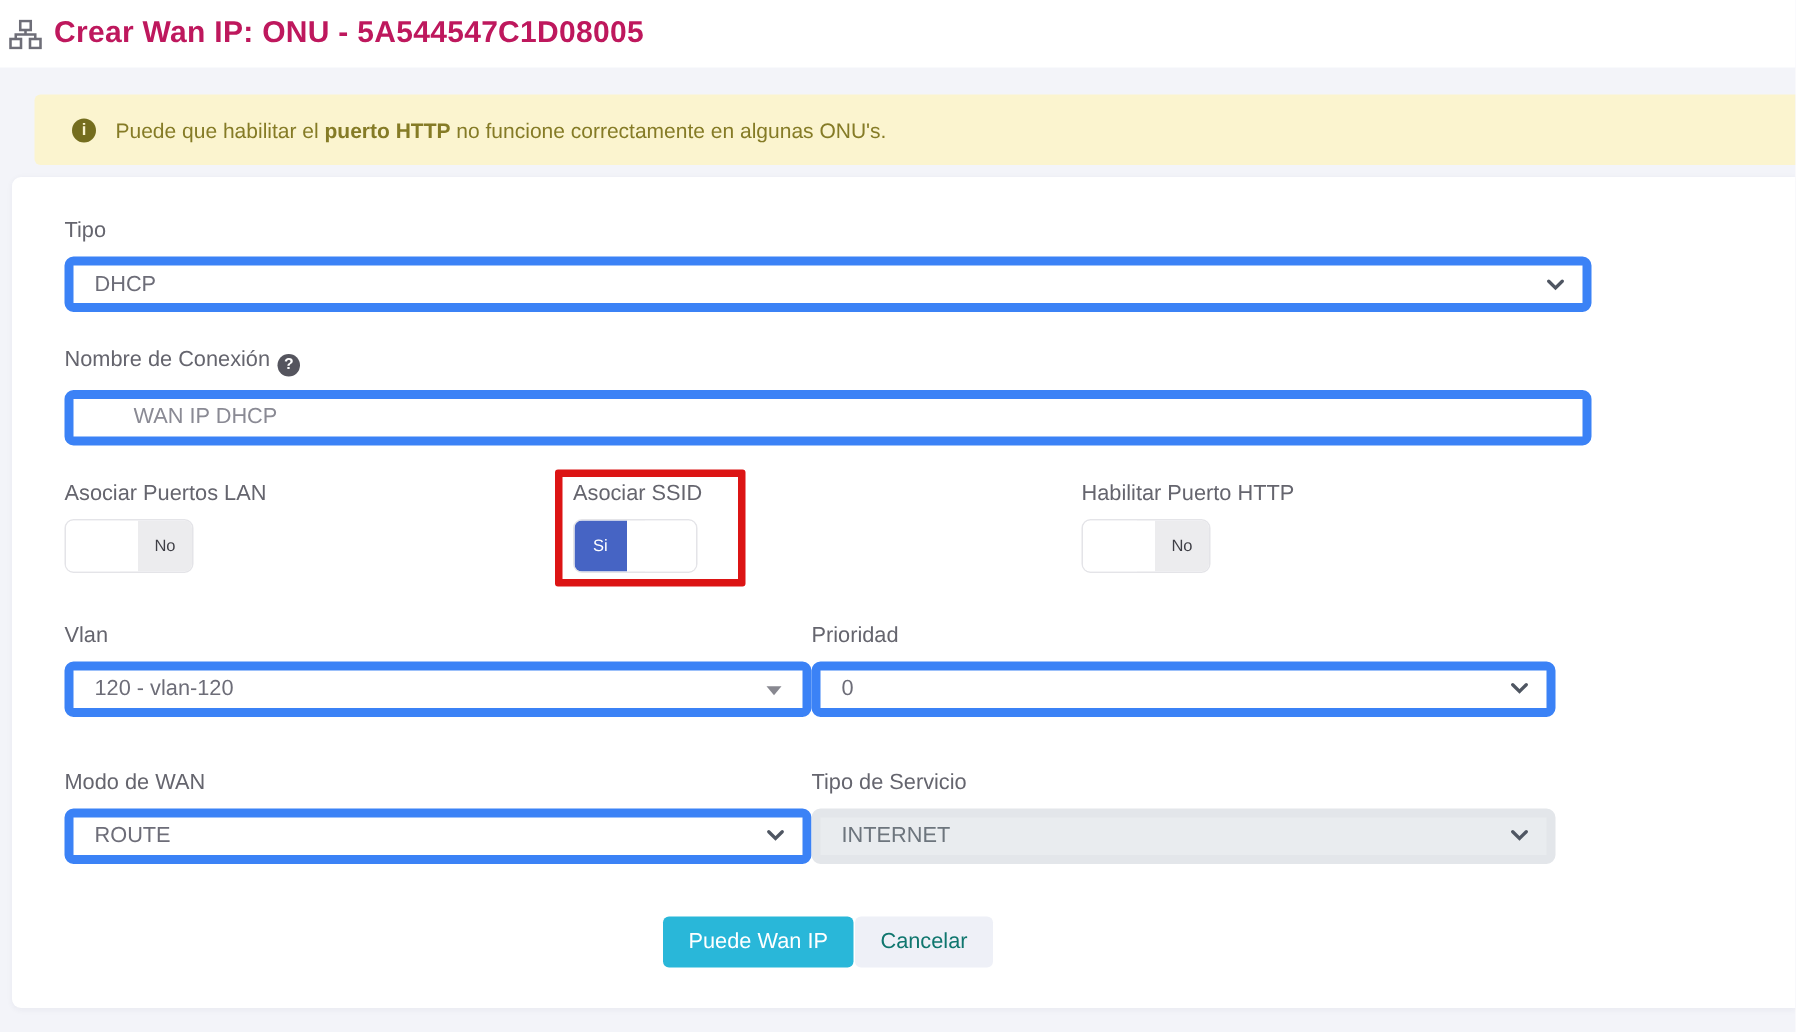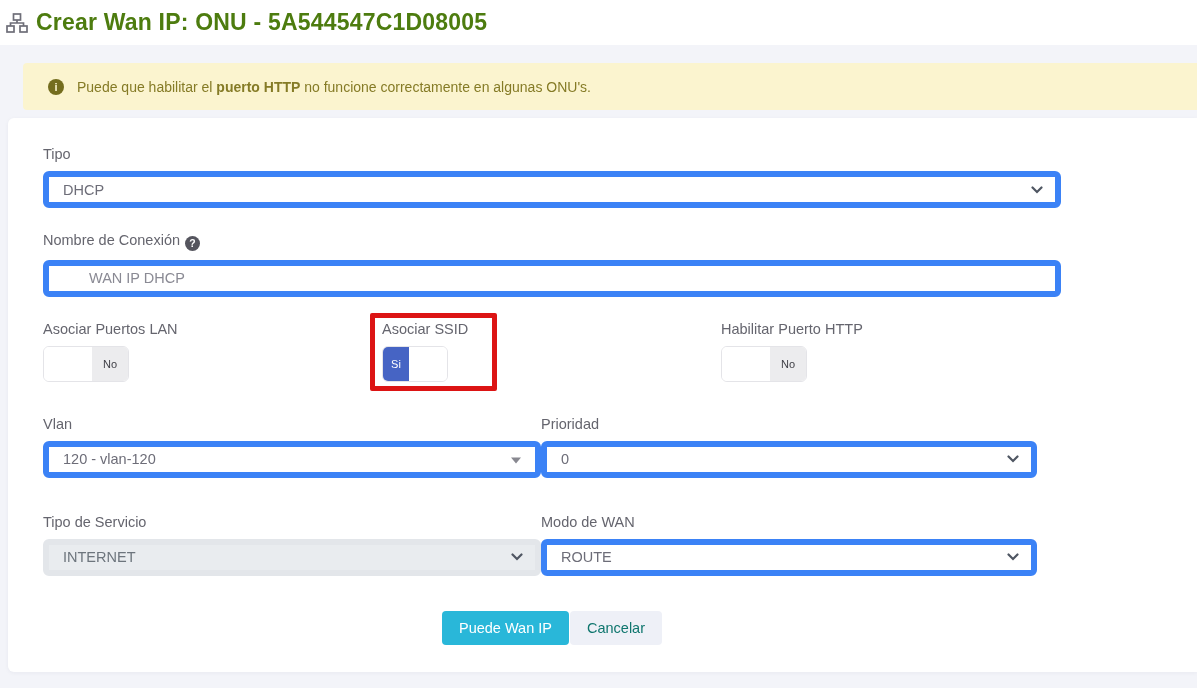--- a/index.html
+++ b/index.html
@@ -13,23 +13,23 @@
   
   .topbar {
     height: 45px;
     background: #ffffff;
     display: flex;
     align-items: center;
     padding-left: 6px;
   }
   .topbar .app-icon { display: inline-flex; margin-right: 8px; }
   .topbar h1 {
-    font-size: 23px;
+    font-size: 20px;
     font-weight: 700;
-    color: #4d7c0f;
+    color: #be185d;
     letter-spacing: .2px;
   }
 
   
   .alert {
     margin: 18px 0 0 23px;
     height: 47px;
     background: #fbf4cf;
     border-radius: 4px 0 0 4px;
     display: flex;
@@ -246,21 +246,21 @@
         <label class="field-label">Asociar Puertos LAN</label>
         <div class="toggle off">
           <span class="half left"></span>
           <span class="half right">No</span>
         </div>
       </div>
 
       <div class="toggle-cell">
         <div class="highlight-box"></div>
         <label class="field-label">Asociar SSID</label>
-        <div class="toggle on" style="width:66px;">
+        <div class="toggle on" style="width:83px;">
           <span class="half left" style="background:#4664c4;">Si</span>
           <span class="half right"></span>
         </div>
       </div>
 
       <div>
         <label class="field-label">Habilitar Puerto HTTP</label>
         <div class="toggle off">
           <span class="half left"></span>
           <span class="half right">No</span>
@@ -284,41 +284,41 @@
             <svg width="12" height="8" viewBox="0 0 12 8" fill="none" stroke="#4f5662" stroke-width="2.2" stroke-linecap="round">
                 <path d="M1.5 1.5 L6 6 L10.5 1.5"></path>
               </svg>
           </span>
         </div>
       </div>
     </div>
 
     <div class="row2 wan-row">
       <div>
+        <label class="field-label">Modo de WAN</label>
+        <div class="control">
+          <span>ROUTE</span>
+          <span class="chev">
+            <svg width="12" height="8" viewBox="0 0 12 8" fill="none" stroke="#4f5662" stroke-width="2.2" stroke-linecap="round">
+                <path d="M1.5 1.5 L6 6 L10.5 1.5"></path>
+              </svg>
+          </span>
+        </div>
+      </div>
+      <div>
         <label class="field-label">Tipo de Servicio</label>
         <div class="control disabled">
           <span>INTERNET</span>
           <span class="chev">
             <svg width="12" height="8" viewBox="0 0 12 8" fill="none" stroke="#4f5662" stroke-width="2.2" stroke-linecap="round">
                 <path d="M1.5 1.5 L6 6 L10.5 1.5"></path>
               </svg>
           </span>
         </div>
       </div>
-      <div>
-        <label class="field-label">Modo de WAN</label>
-        <div class="control">
-          <span>ROUTE</span>
-          <span class="chev">
-            <svg width="12" height="8" viewBox="0 0 12 8" fill="none" stroke="#4f5662" stroke-width="2.2" stroke-linecap="round">
-                <path d="M1.5 1.5 L6 6 L10.5 1.5"></path>
-              </svg>
-          </span>
-        </div>
-      </div>
     </div>
 
     <div class="btn-row">
       <button class="btn primary" style="background:#29b7d9;">Puede Wan IP</button>
       <button class="btn light">Cancelar</button>
     </div>
 
   </div>
 </div>
 

